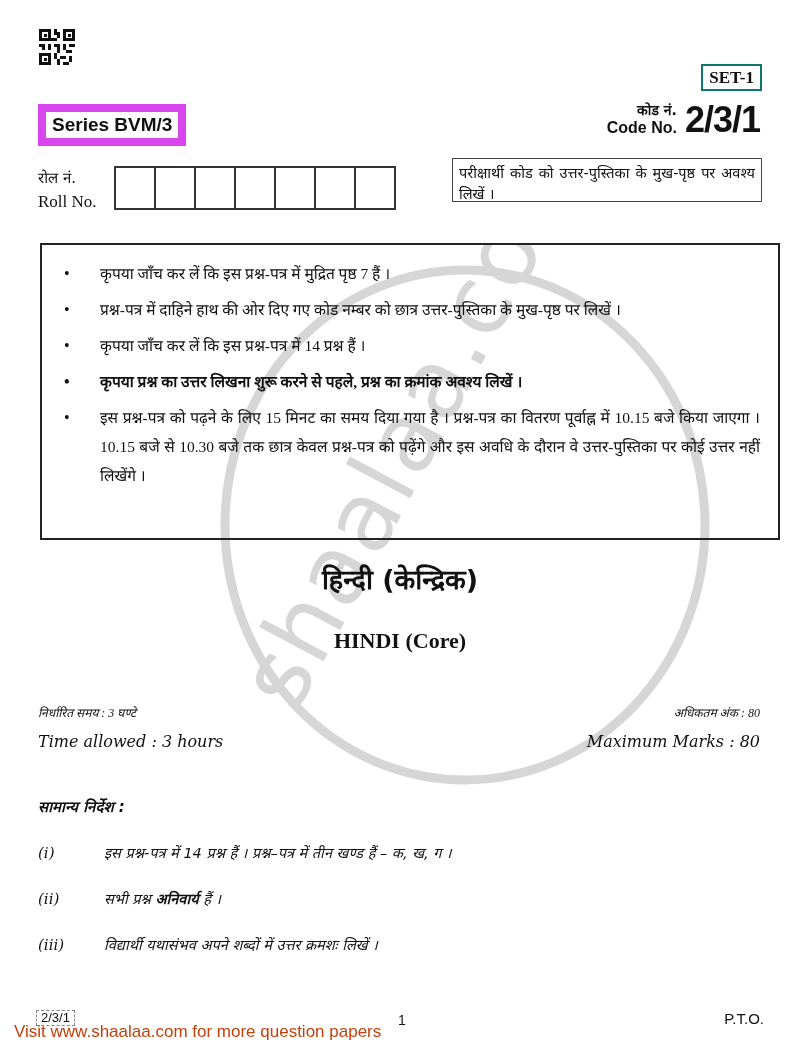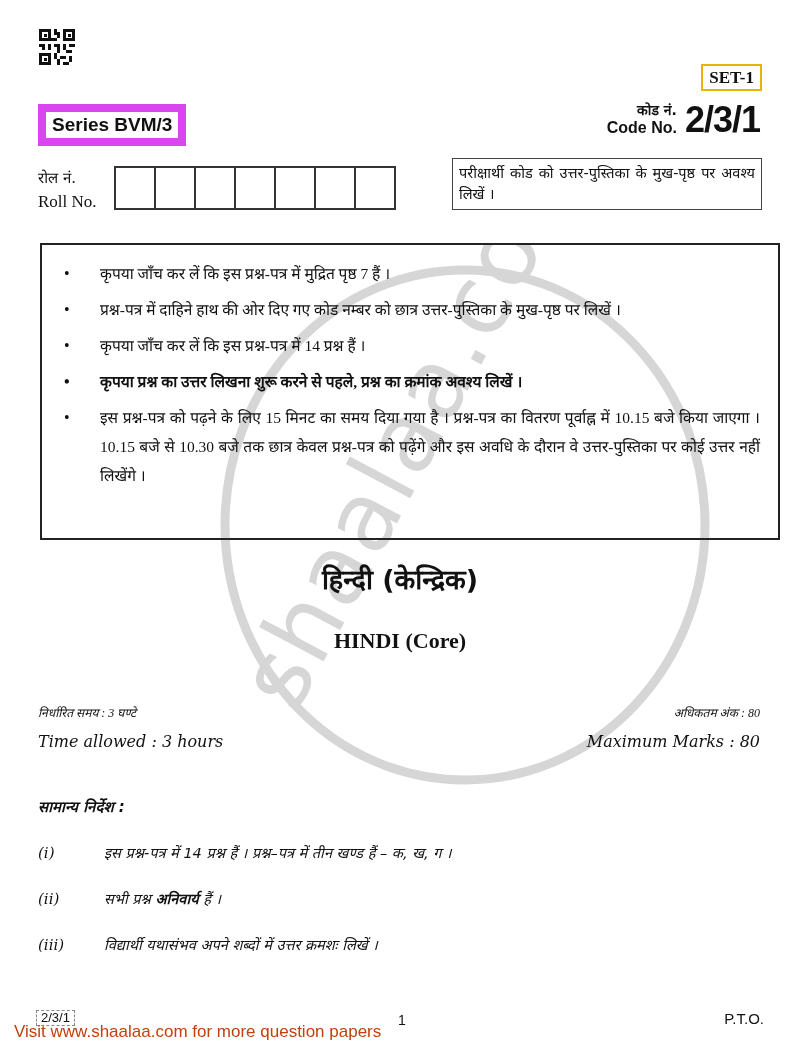--- a/index.html
+++ b/index.html
@@ -5,39 +5,39 @@
   html, body { margin: 0; padding: 0; background: #ffffff; }
   body {
     width: 800px; height: 1060px; position: relative; overflow: hidden;
     font-family: "DejaVu Serif", "Liberation Serif", serif; color: #111;
   }
   .abs { position: absolute; }
   .qr { left: 39px; top: 29px; width: 36px; height: 36px; }
   .qr svg { width: 36px; height: 36px; display: block; }
 
   .set-box {
-    right: 38px; top: 64px; border: 2px solid #eab308; padding: 1px 6px 0 6px;
+    right: 38px; top: 64px; border: 2px solid #0f766e; padding: 1px 6px 0 6px;
     font-family: "Liberation Serif", serif; font-weight: bold; font-size: 17px; line-height: 22px;
   }
   .series-box {
     left: 38px; top: 104px; border: 8px solid #d946ef; padding: 0 6px;
     font-family: "Liberation Sans", sans-serif; font-weight: bold; font-size: 19px; line-height: 26px;
   }
   .code-wrap { right: 40px; top: 102px; display: flex; align-items: flex-end; gap: 8px; }
   .code-labels { text-align: right; font-family: "Liberation Sans", sans-serif; font-weight: bold; }
   .code-hi { font-size: 14px; line-height: 16px; font-family: "DejaVu Sans", sans-serif; font-weight: bold; }
   .code-en { font-size: 16px; line-height: 20px; }
   .code-num { font-family: "Liberation Sans", sans-serif; font-weight: bold; font-size: 36px; line-height: 36px; letter-spacing: -1px; }
 
   .roll-labels { left: 38px; top: 166px; font-family: "Liberation Serif", serif; font-size: 17px; line-height: 24px; }
   .roll-grid { left: 114px; top: 166px; display: flex; border: 2px solid #333; border-right: none; }
   .roll-cell { width: 40px; height: 40px; border-right: 2px solid #333; box-sizing: border-box; }
 
   .note-box {
-    left: 452px; top: 158px; width: 310px; height: 52px; box-sizing: border-box;
+    left: 452px; top: 158px; width: 310px; height: 44px; box-sizing: border-box;
     border: 1.5px solid #444; padding: 4px 6px;
     font-family: "DejaVu Sans", sans-serif; font-size: 14.5px; line-height: 21px; text-align: justify;
   }
 
   .instr-box {
     left: 40px; top: 243px; width: 740px; height: 297px; box-sizing: border-box;
     border: 2px solid #222; padding: 14px 18px 0 22px;
     font-family: Liberation Serif, serif; font-size: 15.5px; line-height: 29px;
   }
   .instr-list { list-style: none; margin: 0; padding: 0; }

